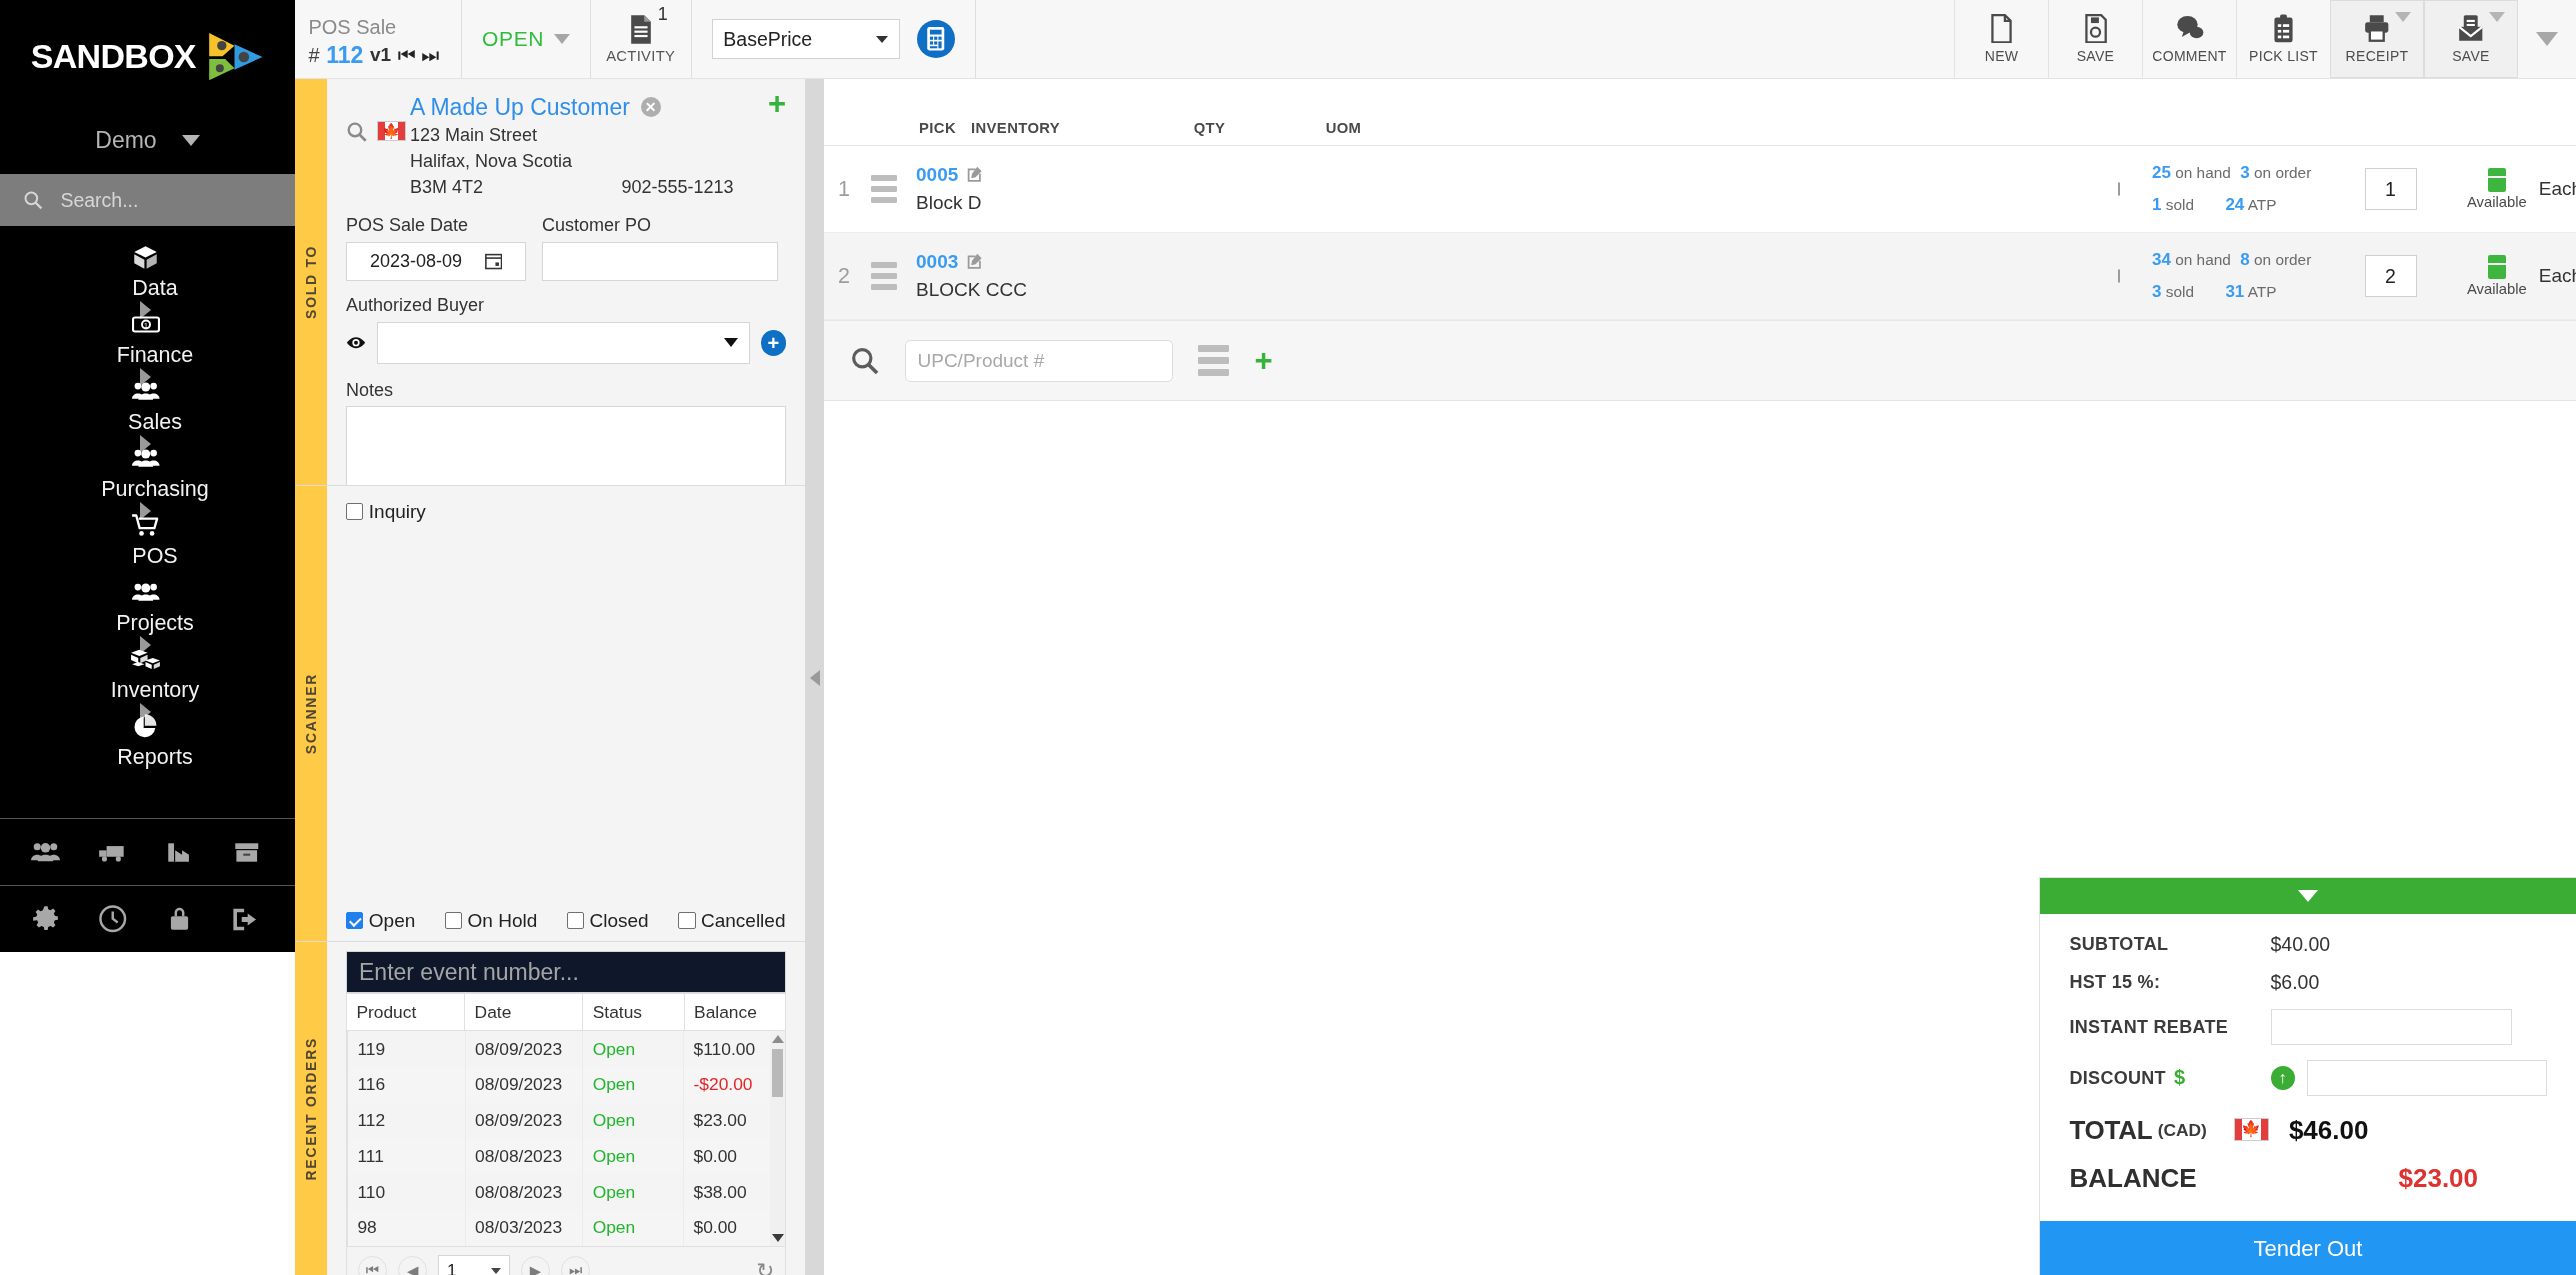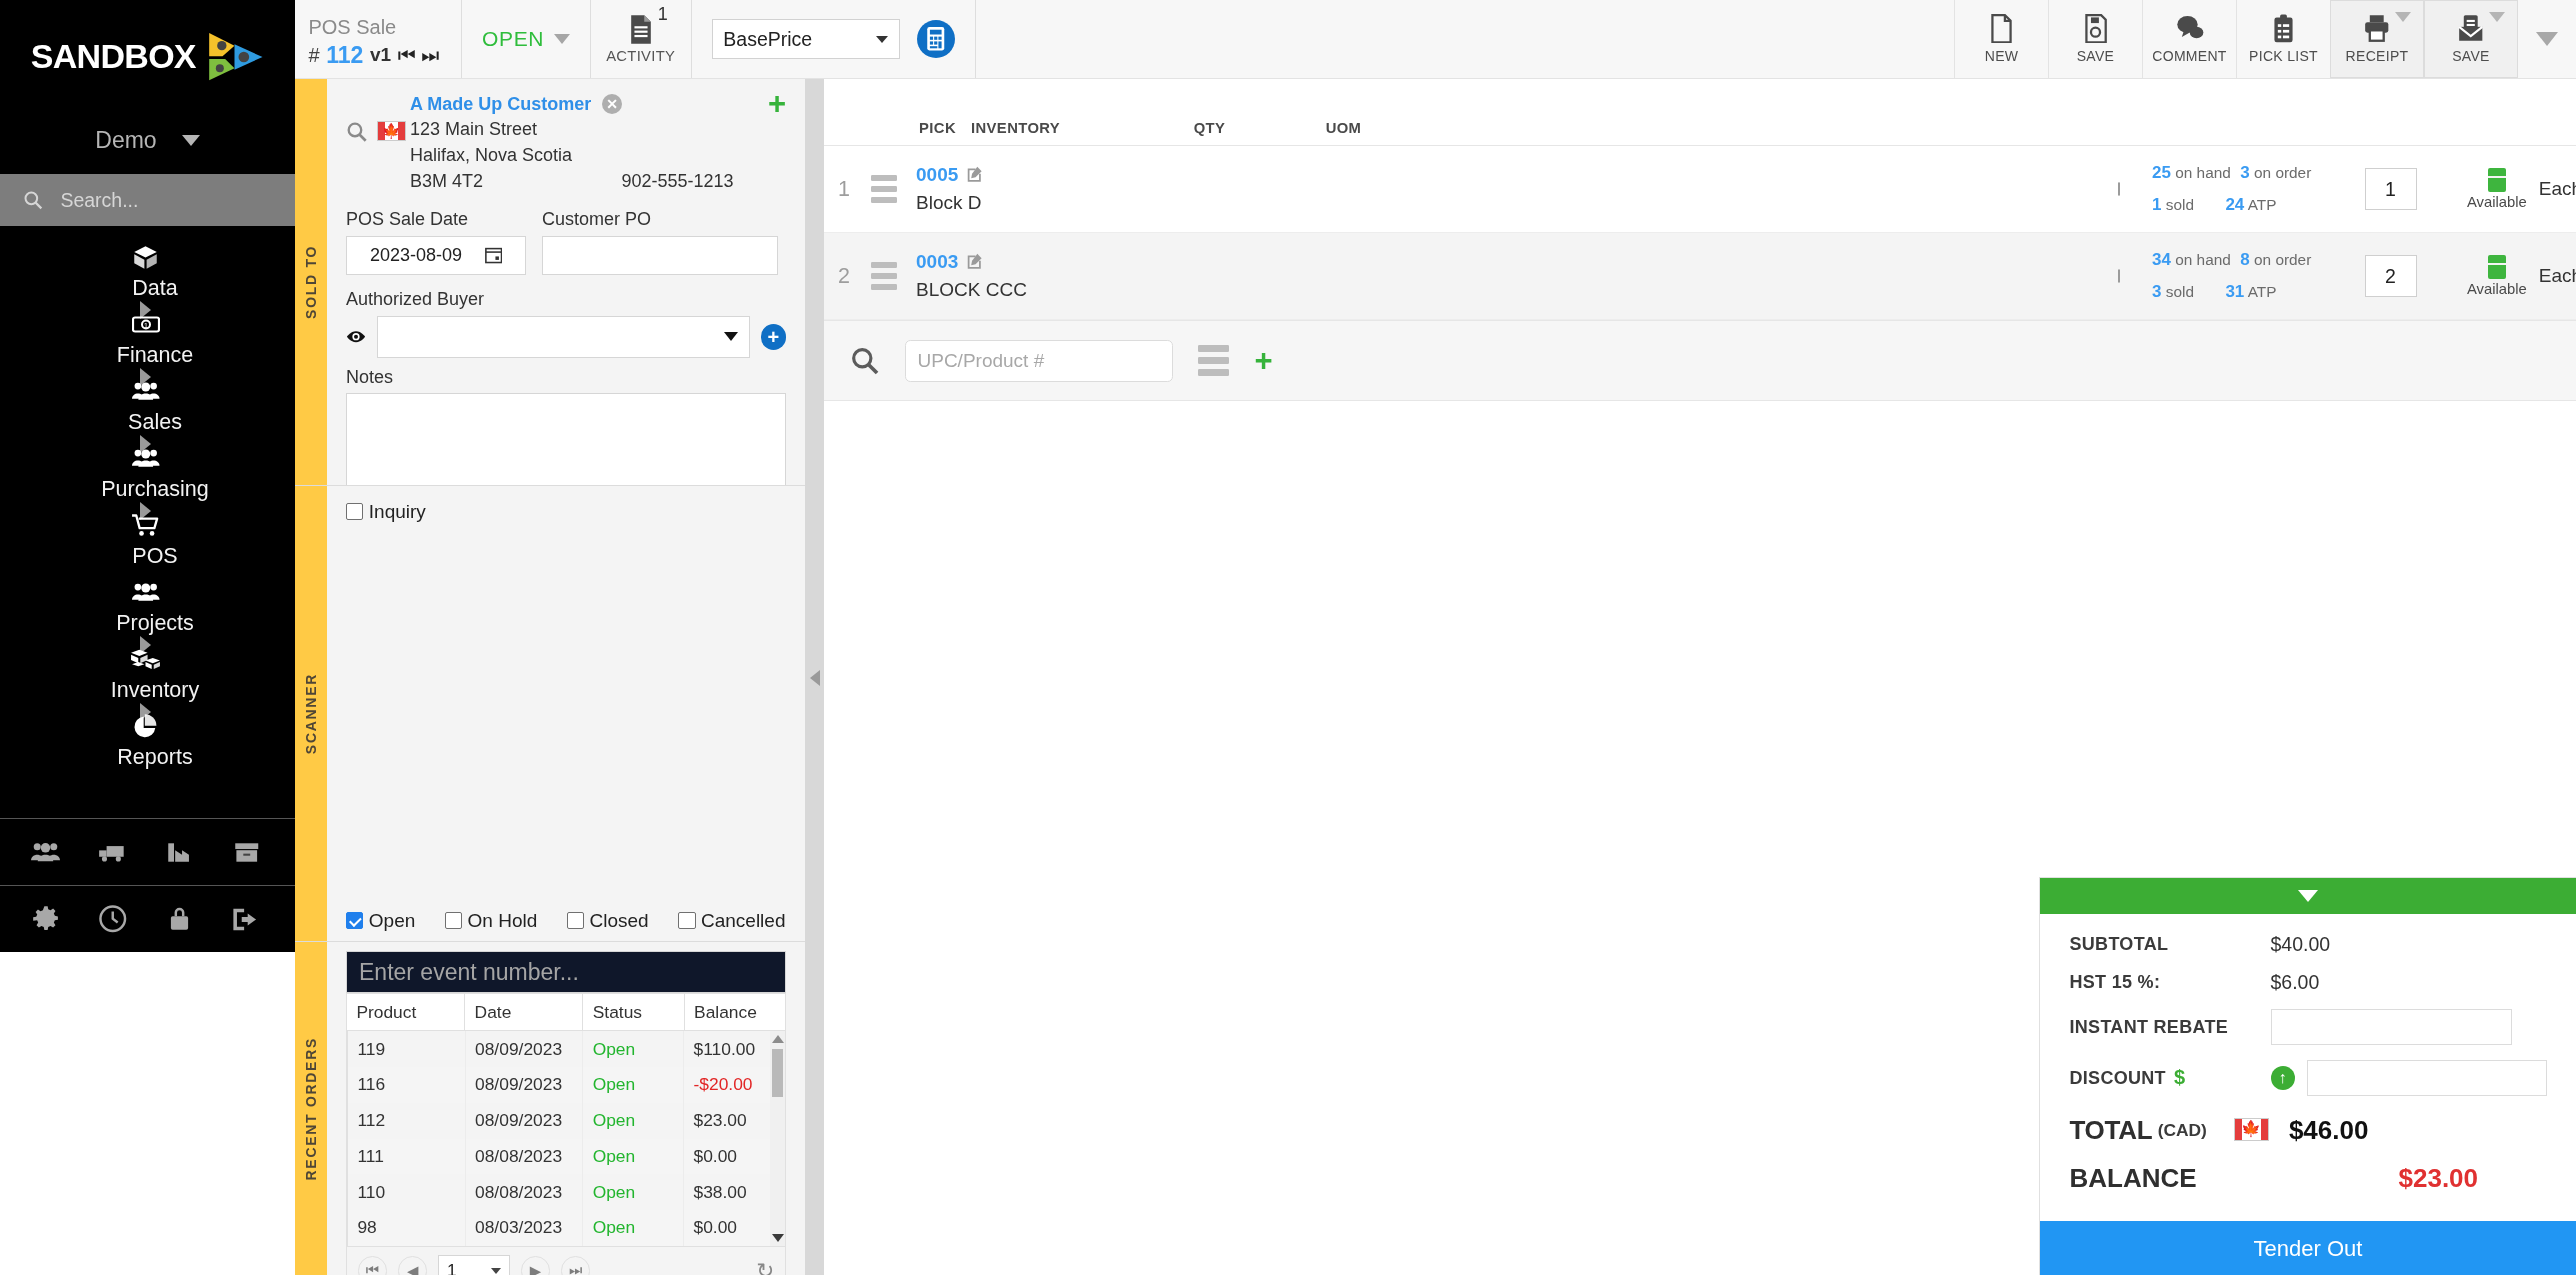--- a/index.html
+++ b/index.html
@@ -169,21 +169,21 @@
   .flag::before, .flag::after {
     content: ""; position: absolute; top: 0; width: 7.4px; height: 100%; background: #e43d3d;
   }
   .flag::before { left: 0; } .flag::after { right: 0; }
   .flag i {
     position: absolute; left: 50%; top: 50%; transform: translate(-50%,-50%);
     color: #e43d3d; font-size: 14.8px; font-style: normal; line-height: 1;
   }
   .cust-body { flex: 1 1 auto; min-width: 0; }
   .cust-name-row { display: flex; align-items: center; gap: 10.7px; }
-  .cust-name { color: #2f8fe8; font-size: 18px; font-weight: bold; }
+  .cust-name { color: #2f8fe8; font-size: 23px; font-weight: normal; }
   .xcircle {
     width: 20px; height: 20px; border-radius: 50%; background: #aeaeae;
     color: #fff; font-size: 14px; display: flex; align-items: center;
     justify-content: center; font-weight: bold;
   }
   .cust-line { font-size: 18px; color: #333; margin-top: 4.7px; }
   .cust-line.inline { display: flex; justify-content: space-between; padding-right: 5.4px;}
   .plus-green { color: #36b33b; font-size: 31px; line-height: 20px; font-weight: bold; }
 
   .fieldrow { display: flex; gap: 16px; margin-top: 17.4px; }
@@ -202,21 +202,21 @@
   }
   .sel-ab .car {
     width: 0; height: 0; border-left: 7.4px solid transparent;
     border-right: 7.4px solid transparent; border-top: 9.4px solid #111;
   }
   .plus-blue {
     width: 25.5px; height: 25.5px; border-radius: 50%; background: #0f6fc5;
     color: #fff; display: flex; align-items: center; justify-content: center;
     font-size: 20px; font-weight: bold; line-height: 1; flex: 0 0 25.5px;
   }
-  .notes-lbl { font-size: 18px; color: #333; margin-top: 9px; }
+  .notes-lbl { font-size: 18px; color: #333; margin-top: 16px; }
   .notes-box {
     height: 101px; background: #fff; border: 1.3px solid #d6d6d6; margin-top: 5.4px;
   }
 
   .scanner { flex: 1 1 auto; border-top: 1.3px solid #dcdcdc; }
   .scanner .lp-content { padding-top: 14.8px; display: flex; flex-direction: column; }
   .cbrow { display: flex; align-items: center; gap: 5.4px; }
   .cb {
     width: 17.4px; height: 17.4px; border: 1.3px solid #707070; background: #fff;
     flex: 0 0 17.4px; border-radius: 2px;

